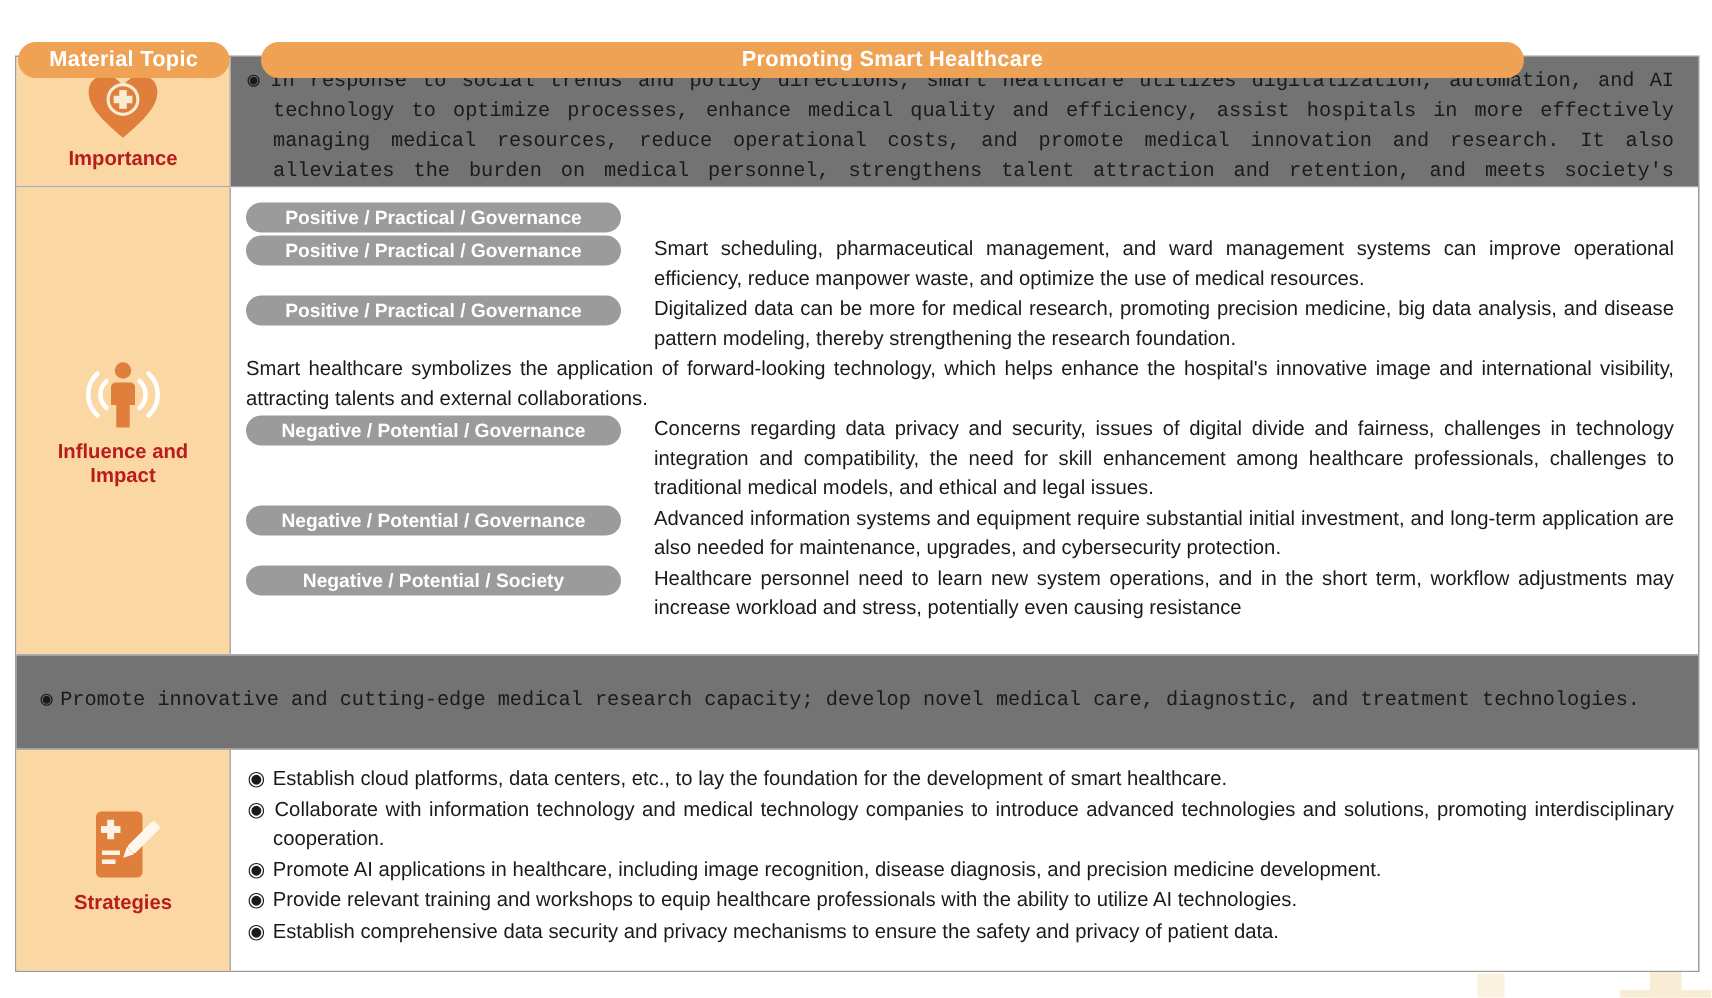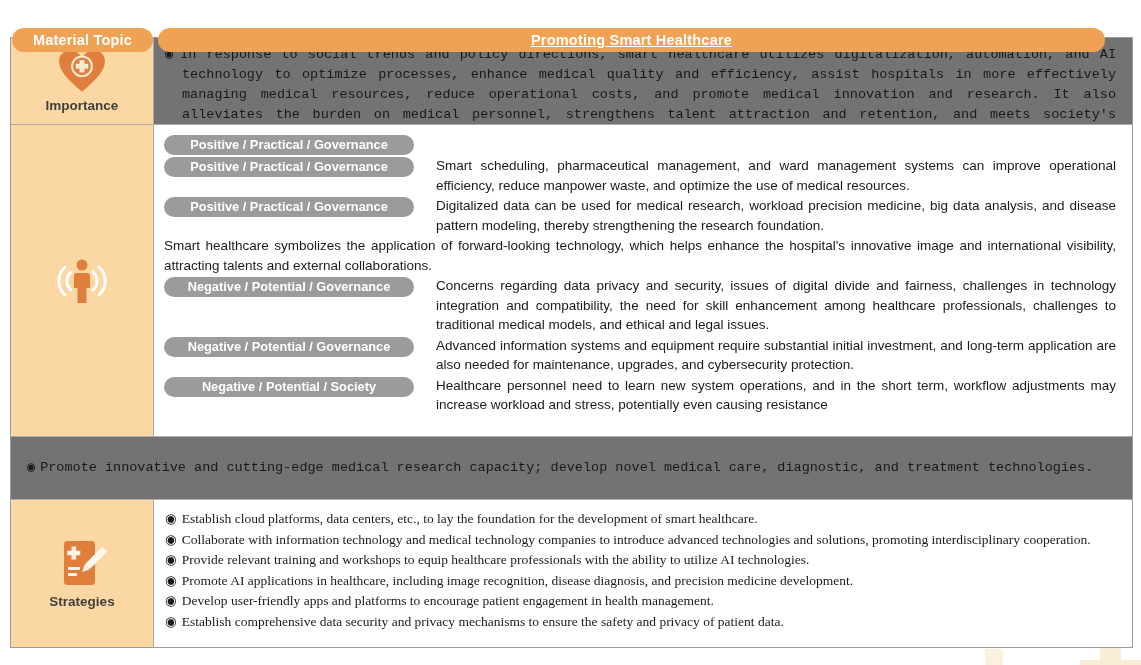--- a/index.html
+++ b/index.html
@@ -14,50 +14,50 @@
 
   
   .hdr-pill {
     position:absolute; top:10px; height:24px; border-radius:13px;
     background:#EFA253; color:#ffffff; font-weight:bold; font-size:14.5px;
     display:flex; align-items:center; justify-content:center; letter-spacing:.2px;
     z-index:2;
     margin-top:18px;
   }
   .hdr-pill.small { left:12px;  width:141px; }
-  .hdr-pill.large { left:158px; width:947px;text-decoration:underline; }
+  .hdr-pill.large { left:174px; width:842px; }
 
   
   .table {
     position:absolute; left:10px; top:37px; width:1123px; height:611px;
     border:1px solid #9C9C9C; box-sizing:border-box;
     display:flex; flex-direction:column; background:#fff; z-index:1;
   }
   .row { display:flex; box-sizing:border-box; border-bottom:1px solid #ABABAB; }
   .row.last { border-bottom:none; flex:1; }
   .row-importance { height:87px; }
   .row-influence  { height:312px; }
   .row-policies   { height:63px; }
 
   .left-cell {
     width:143px; flex:0 0 143px; box-sizing:border-box;
     background:#FBD7A3; border-right:1px solid #ABABAB;
     display:flex; flex-direction:column; align-items:center; justify-content:center;
     gap:4px; text-align:center;
   }
-  .left-label { font-weight:bold; font-size:13.5px; color:#404040; line-height:16px; padding:0 8px; }
+  .left-label { font-weight:bold; font-size:13.5px; color:#b91c1c; line-height:16px; padding:0 8px; }
 
   .cell { flex:1; box-sizing:border-box; font-size:13.5px; }
   .cell.gray  { background:#737373;font-family:Liberation Mono, monospace; }
   .cell.white { background:#FFFFFF; }
 
   .cell-importance { padding:7px 16px 0 11px; line-height:20px; }
   .cell-influence  { padding:9px 16px 0 10px; }
   .cell-policies   { padding:16px 16px; display:flex; flex-direction:column; justify-content:center; line-height:19.5px; }
-  .cell-strategies { padding:9px 16px 0 11px; line-height:19.5px;font-family:Liberation Serif, serif; }
+  .cell-strategies { padding:9px 16px 0 11px; line-height:19.5px; }
 
   
   .bullet-line { padding-left:17px; text-indent:-17px; text-align:justify; margin:0 0 1px 0; }
   .bullet { margin-right:5px; }
 
   
   .inf-item { display:flex; gap:22px; margin-bottom:1px; align-items:flex-start; }
   .inf-pill {
     flex:0 0 250px; width:250px; height:20px; margin-top:1px;
     background:#9B9B9B; border-radius:11px; color:#fff;
@@ -115,35 +115,36 @@
     <div class="row row-influence">
       <div class="left-cell">
         <svg width="62" height="52" viewBox="0 0 62 52" aria-hidden="true">
           <path d="M14 12 A19 19 0 0 0 14 40" fill="none" stroke="#FFFFFF" stroke-width="3" stroke-linecap="round"></path>
           <path d="M20 17 A12 12 0 0 0 20 35" fill="none" stroke="#FFFFFF" stroke-width="3" stroke-linecap="round"></path>
           <path d="M48 12 A19 19 0 0 1 48 40" fill="none" stroke="#FFFFFF" stroke-width="3" stroke-linecap="round"></path>
           <path d="M42 17 A12 12 0 0 1 42 35" fill="none" stroke="#FFFFFF" stroke-width="3" stroke-linecap="round"></path>
           <circle cx="31" cy="10" r="5.5" fill="#E07E3C"></circle>
           <path d="M26 18 h10 a3 3 0 0 1 3 3 v12 h-3.5 v15 h-9 v-15 H23 v-12 a3 3 0 0 1 3 -3 Z" fill="#E07E3C"></path>
         </svg>
+        <div class="left-label">Influence and Impact</div>
       </div>
       <div class="cell white cell-influence">
         <div>
   <div class="inf-item">
     <div class="inf-pill"><span>Positive / Practical / Governance</span></div>
   </div>
 
   <div class="inf-item">
     <div class="inf-pill"><span>Positive / Practical / Governance</span></div>
     <div class="inf-text">Smart scheduling, pharmaceutical management, and ward management systems can improve operational efficiency, reduce manpower waste, and optimize the use of medical resources.</div>
   </div>
 
   <div class="inf-item">
     <div class="inf-pill"><span>Positive / Practical / Governance</span></div>
-    <div class="inf-text">Digitalized data can be used for medical research, workload precision medicine, big data analysis, and disease pattern modeling, thereby strengthening the research foundation.</div>
+    <div class="inf-text">Digitalized data can be more for medical research, promoting precision medicine, big data analysis, and disease pattern modeling, thereby strengthening the research foundation.</div>
   </div>
 
   <div class="inf-item">
     <div class="inf-text">Smart healthcare symbolizes the application of forward-looking technology, which helps enhance the hospital's innovative image and international visibility, attracting talents and external collaborations.</div>
   </div>
 
   <div class="inf-item">
     <div class="inf-pill"><span>Negative / Potential / Governance</span></div>
     <div class="inf-text">Concerns regarding data privacy and security, issues of digital divide and fairness, challenges in technology integration and compatibility, the need for skill enhancement among healthcare professionals, challenges to traditional medical models, and ethical and legal issues.</div>
   </div>
@@ -183,25 +184,24 @@
           </g>
         </svg>
         <div class="left-label">Strategies</div>
       </div>
       <div class="cell white cell-strategies">
         <div>
   <div class="bullet-line"><span class="bullet">◉</span><span>Establish cloud platforms, data centers, etc., to lay the foundation for the development of smart healthcare.</span></div>
 
   <div class="bullet-line"><span class="bullet">◉</span><span>Collaborate with information technology and medical technology companies to introduce advanced technologies and solutions, promoting interdisciplinary cooperation.</span></div>
 
+  <div class="bullet-line"><span class="bullet">◉</span><span>Promote AI applications in healthcare, including image recognition, disease diagnosis, and precision medicine development.</span></div>
+
   <div class="bullet-line"><span class="bullet">◉</span><span>Provide relevant training and workshops to equip healthcare professionals with the ability to utilize AI technologies.</span></div>
 
-  <div class="bullet-line"><span class="bullet">◉</span><span>Promote AI applications in healthcare, including image recognition, disease diagnosis, and precision medicine development.</span></div>
-
-  <div class="bullet-line"><span class="bullet">◉</span><span>Develop user-friendly apps and platforms to encourage patient engagement in health management.</span></div>
 
   <div class="bullet-line"><span class="bullet">◉</span><span>Establish comprehensive data security and privacy mechanisms to ensure the safety and privacy of patient data.</span></div>
 </div>
       </div>
     </div>
 
   </div>
 </div>
 
 </body></html>

